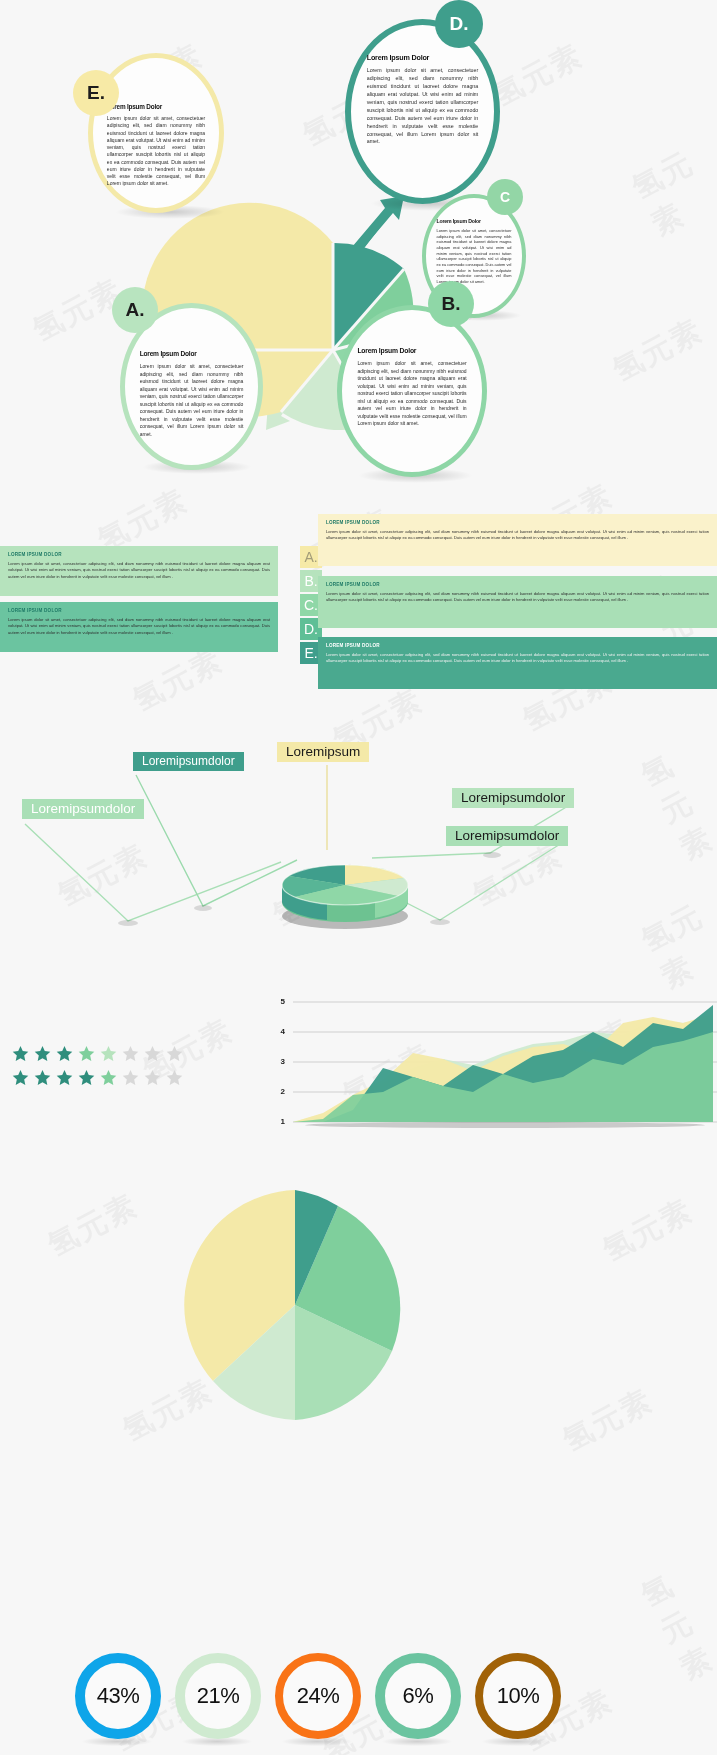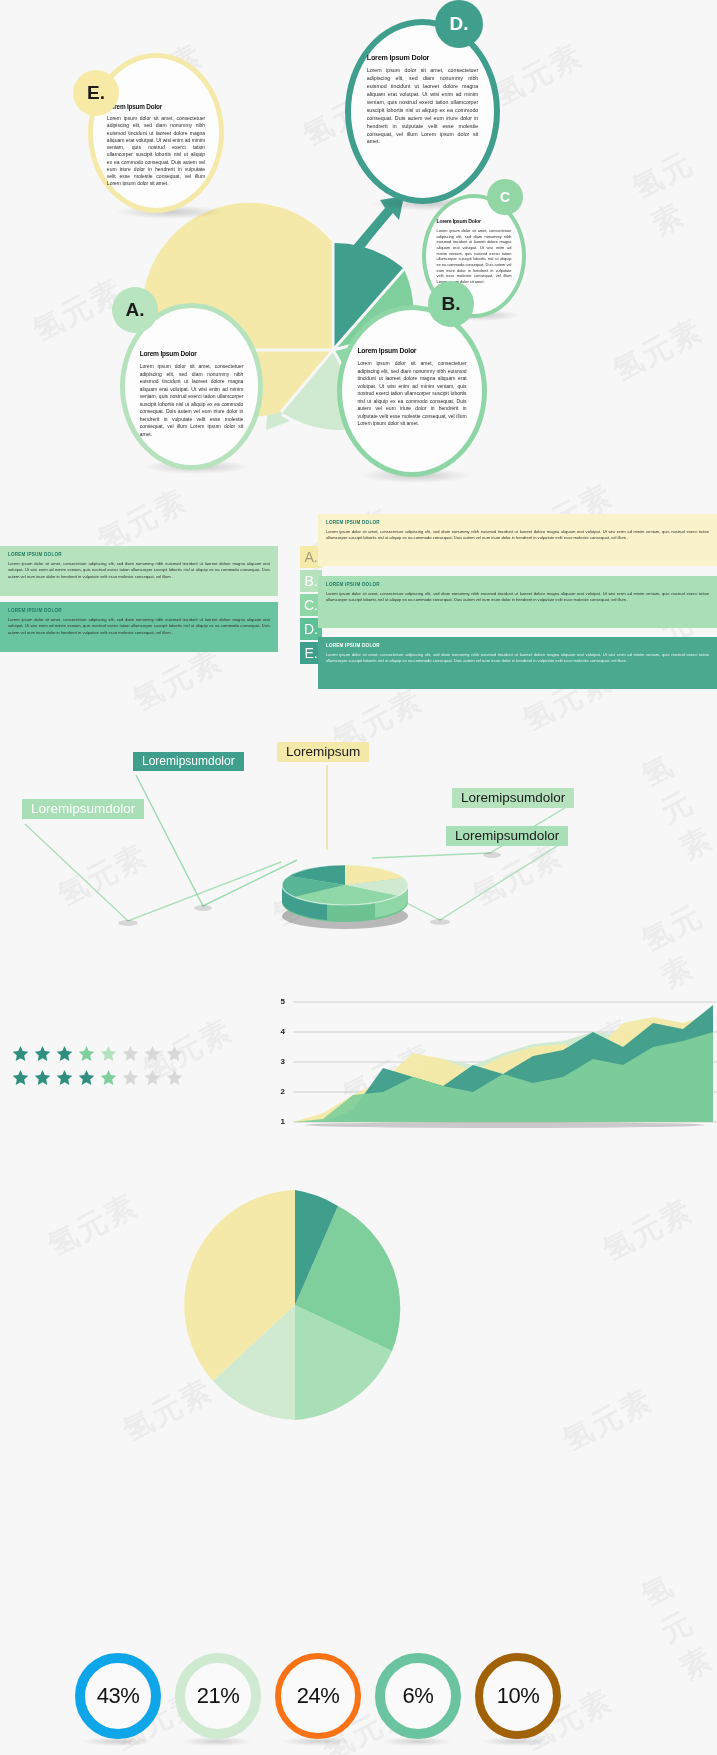--- a/index.html
+++ b/index.html
@@ -468,21 +468,21 @@
     <div class="donut-shadow" style="left:282px;top:92px;"></div>
     <div class="donut-shadow" style="left:382px;top:92px;"></div>
     <div class="donut-shadow" style="left:482px;top:92px;"></div>
 
     <div class="donut" style="left:75px;top:8px;border:10px solid #0ea5e9;">
       <span>43%</span>
     </div>
     <div class="donut" style="left:175px;top:8px;border:10px solid #cfead0;">
       <span>21%</span>
     </div>
-    <div class="donut" style="left:275px;top:8px;border:6px solid #f97316;">
+    <div class="donut" style="left:275px;top:8px;border:8px solid #f97316;">
       <span>24%</span>
     </div>
     <div class="donut" style="left:375px;top:8px;border:10px solid #6bc4a0;">
       <span>6%</span>
     </div>
     <div class="donut" style="left:475px;top:8px;border:8px solid #a16207;">
       <span>10%</span>
     </div>
   </div>
 

